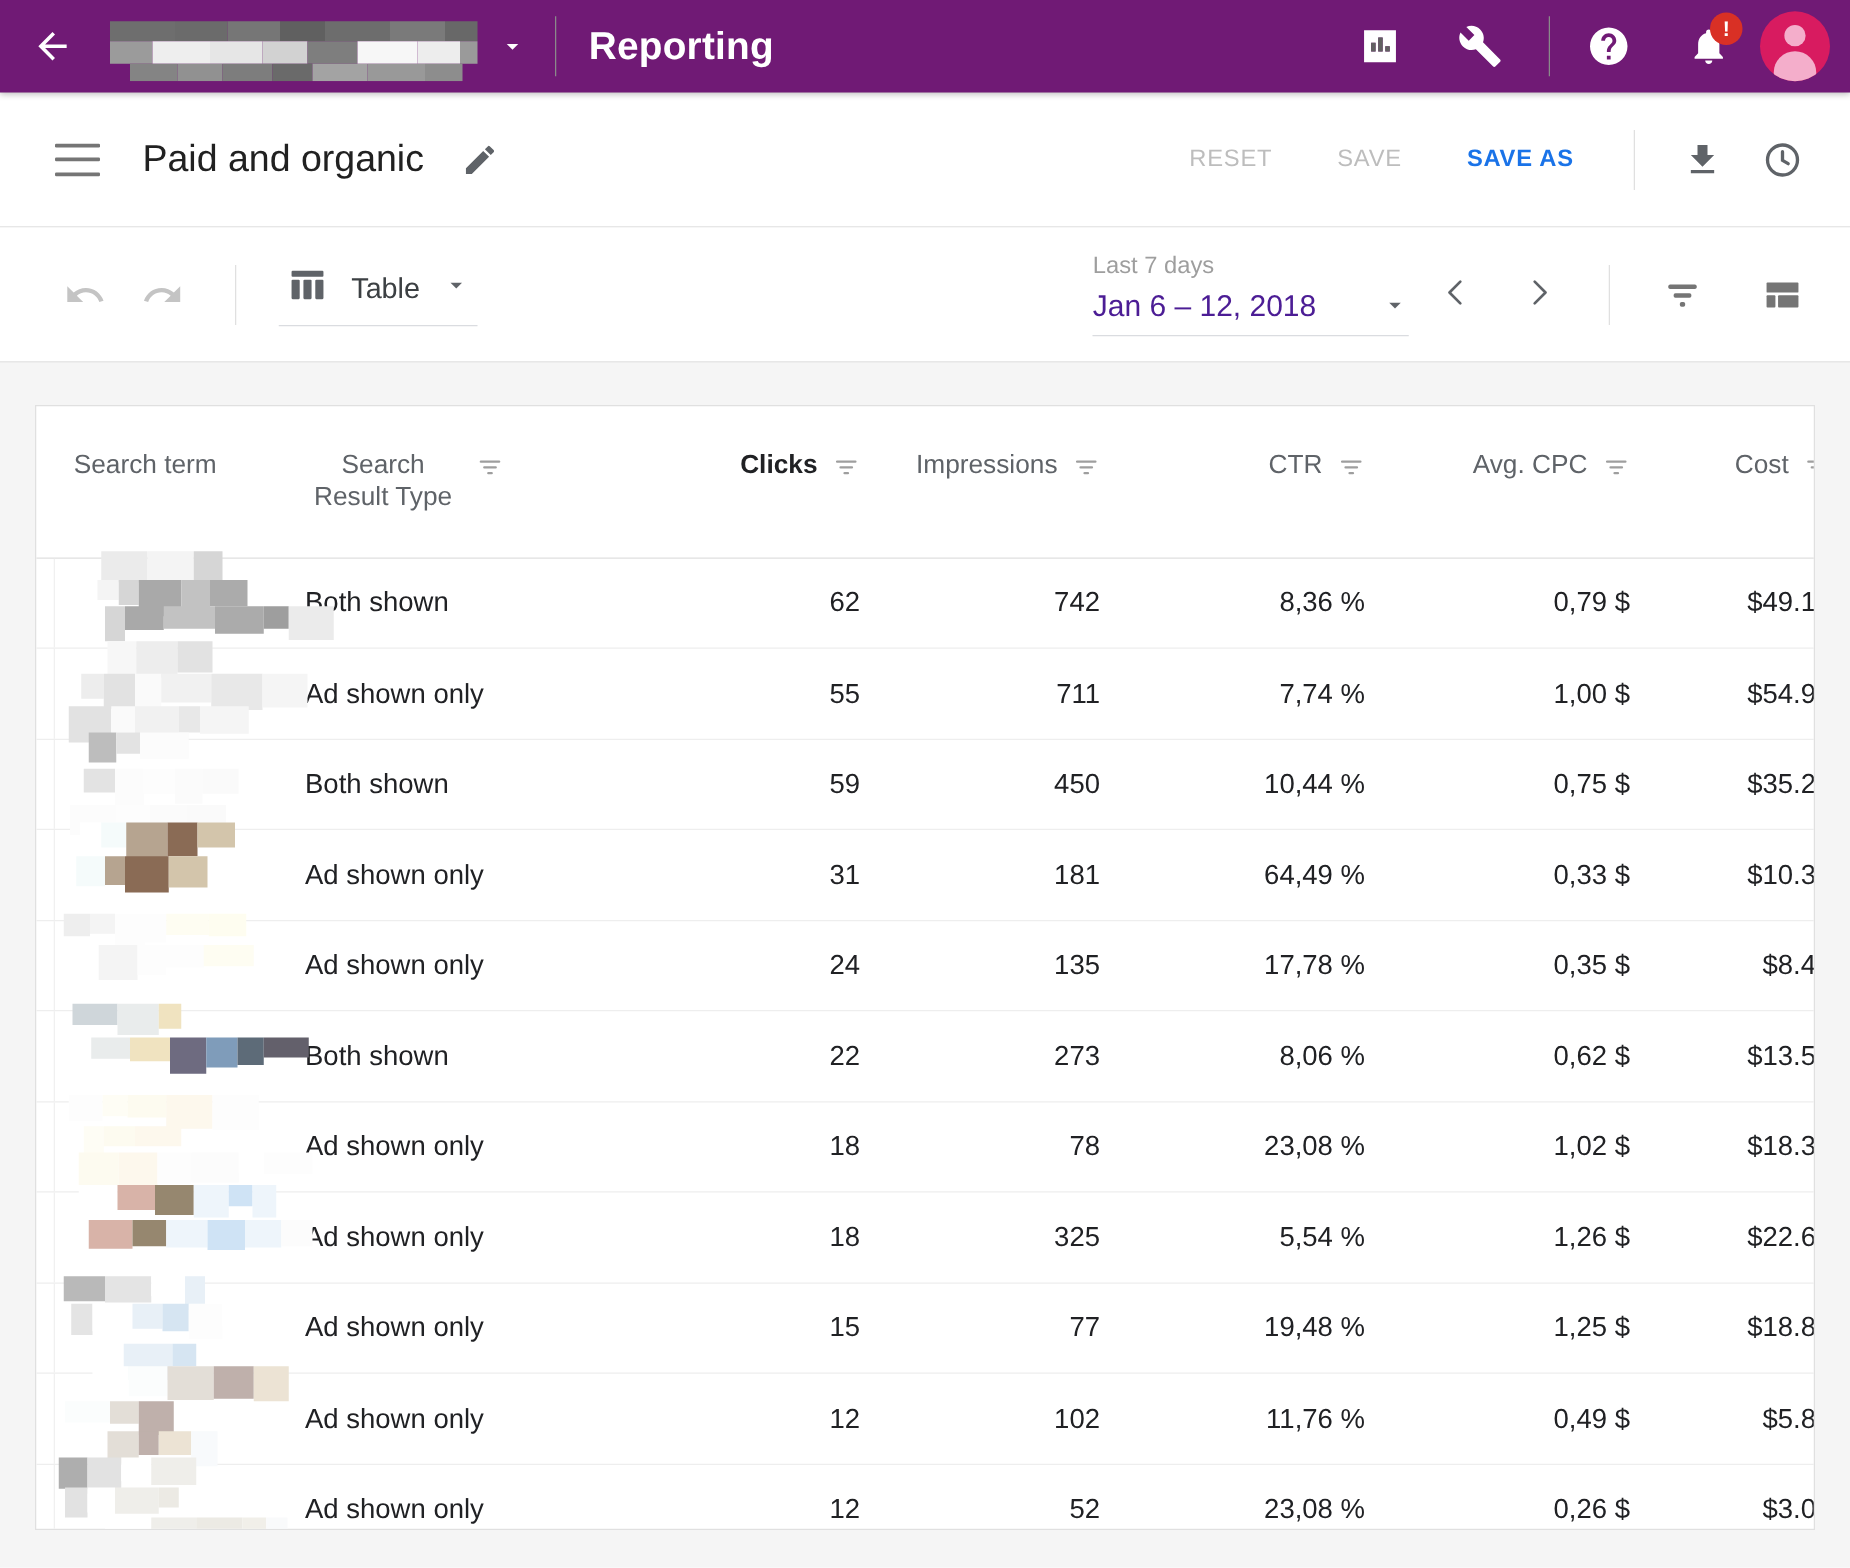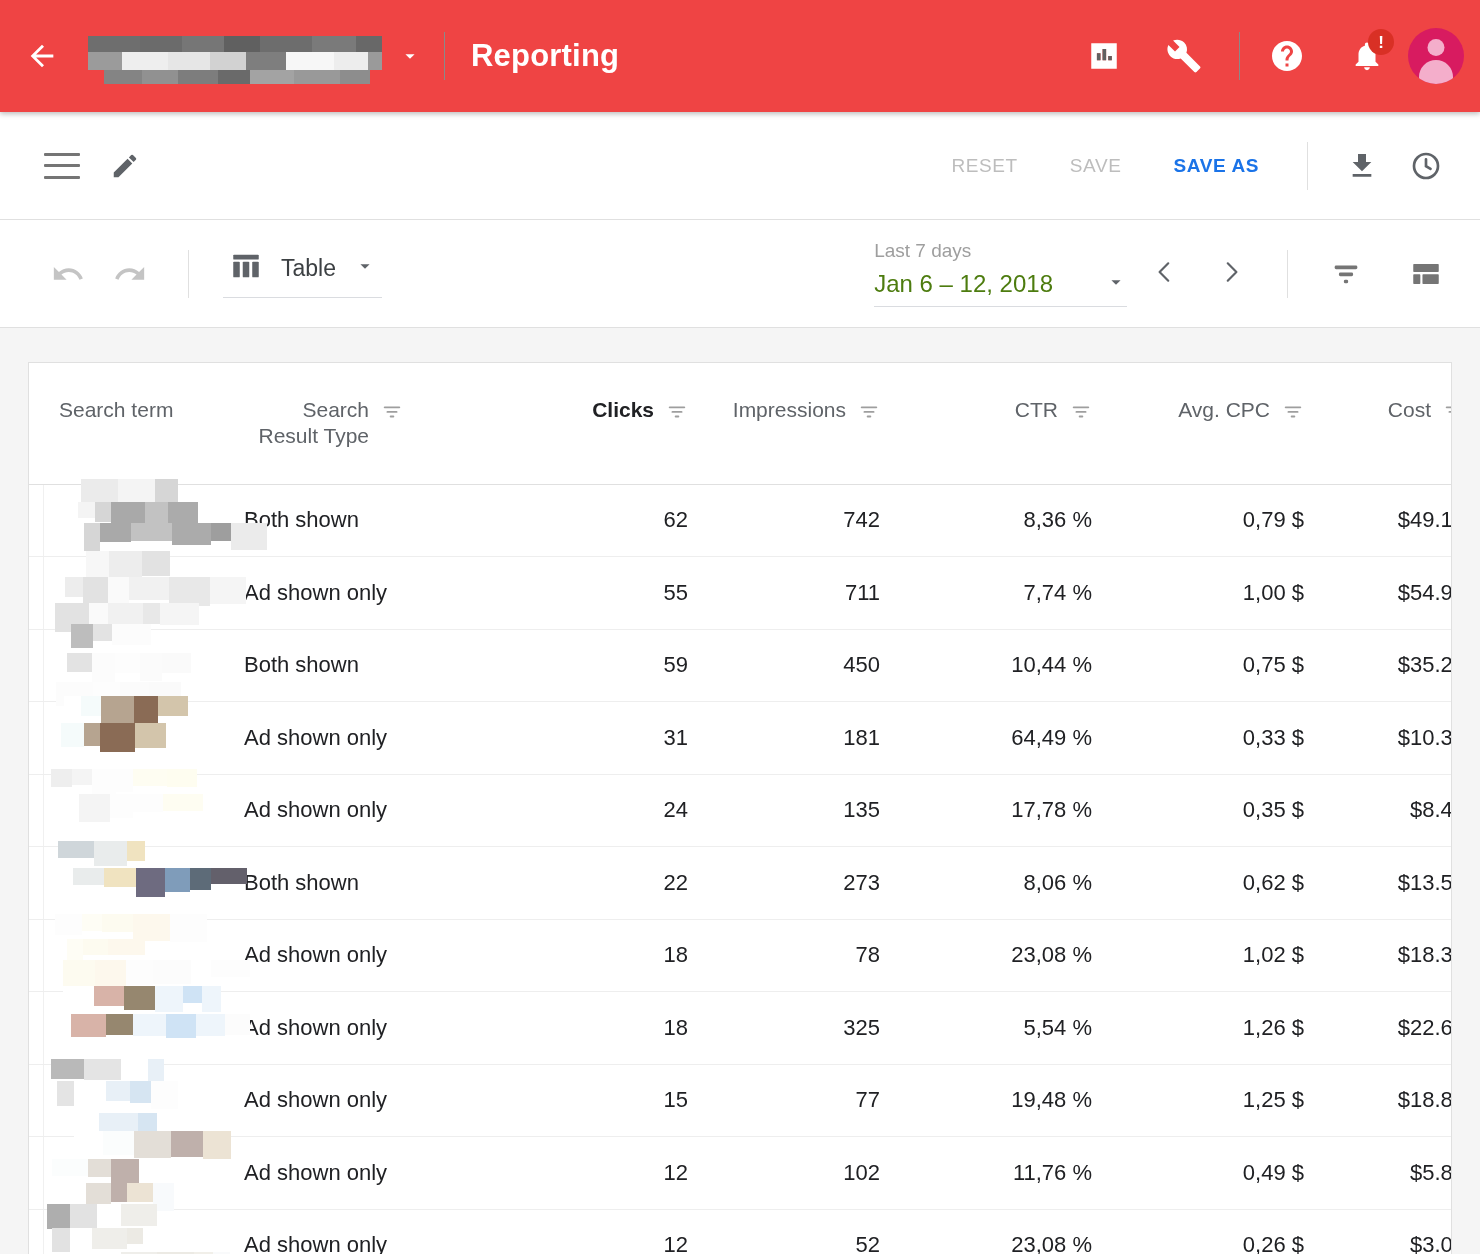--- a/index.html
+++ b/index.html
@@ -8,22 +8,22 @@
     margin: 0; padding: 0;
     width: 1480px; height: 1254px;
     background: #f5f5f5;
     font-family: "Liberation Sans", sans-serif;
     overflow: hidden;
   }
 
   
   .topbar {
     position: relative;
-    height: 112px;
-    background: #ef4444;
+    height: 74px;
+    background: #701a75;
     display: flex;
     align-items: center;
     padding: 0 16px 0 14px;
     box-shadow: 0 2px 5px rgba(0,0,0,0.26);
     z-index: 10;
   }
   .back-arrow {
     width: 56px; height: 56px;
     display: flex; align-items: center; justify-content: center;
     cursor: pointer; flex: 0 0 auto;
@@ -161,21 +161,21 @@
   .cb-spacer { flex: 1 1 auto; }
   .daterange {
     display: flex; flex-direction: column;
     border-bottom: 1px solid #dadce0;
     padding-bottom: 8px;
     flex: 0 0 auto;
     cursor: pointer;
   }
   .dr-top { font-size: 19px; color: #9e9e9e; margin-bottom: 8px; }
   .dr-main { display: flex; align-items: center; }
-  .dr-val { font-size: 24px; color: #4d7c0f; white-space: nowrap; }
+  .dr-val { font-size: 24px; color: #4c1d95; white-space: nowrap; }
   .dr-caret { margin-left: 52px; }
   .navarrow {
     width: 48px; height: 48px;
     display: flex; align-items: center; justify-content: center;
     cursor: pointer; flex: 0 0 auto;
   }
   .nav-group { display: flex; align-items: center; margin-left: 14px; padding-bottom: 4px; }
 
   
   .content {
@@ -185,21 +185,21 @@
   }
   .card {
     background: #fff;
     border: 1px solid #e0e0e0;
     height: 100%;
     overflow: hidden;
   }
   table { width: 100%; border-collapse: collapse; table-layout: fixed; }
   thead th {
     font-size: 21px; color: #5f6368; font-weight: normal;
-    text-align: right;
+    text-align: center;
     padding: 34px 0 34px 0;
     vertical-align: top;
     border-bottom: 1px solid #e0e0e0;
     height: 118px;
   }
   thead th.num { text-align: right; }
   thead th.sorted { color: #202124; font-weight: bold; }
   .th-inner { display: flex; align-items: flex-start; gap: 12px; }
   .th-inner.right { justify-content: flex-end; }
   .th-label { line-height: 1.25; }
@@ -330,20 +330,21 @@
   </div>
 </div>
 
 <div class="titlebar">
   <div class="hamburger">
     <span></span>
       <span></span>
       <span></span>
   </div>
 
+  <div class="report-name">Paid and organic</div>
 
   <div class="pencil">
     <svg width="30" height="30" viewBox="0 0 24 24" fill="#5f6368" aria-hidden="true">
       <path d="M3 17.25V21h3.75L17.81 9.94l-3.75-3.75L3 17.25zM20.71 7.04c.39-.39.39-1.02 0-1.41l-2.34-2.34a.9959.9959 0 0 0-1.41 0l-1.83 1.83 3.75 3.75 1.83-1.83z"></path>
     </svg>
   </div>
 
   <div class="tb-spacer"></div>
 
   <div class="txtbtn disabled">RESET</div>

